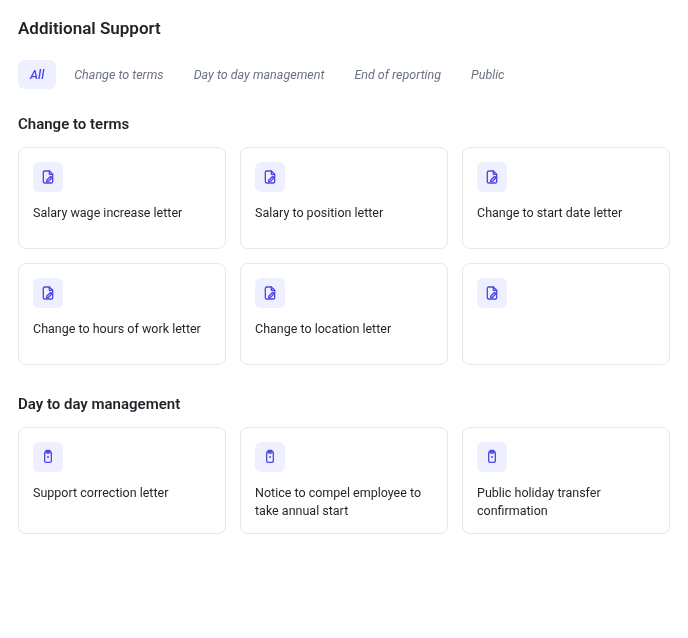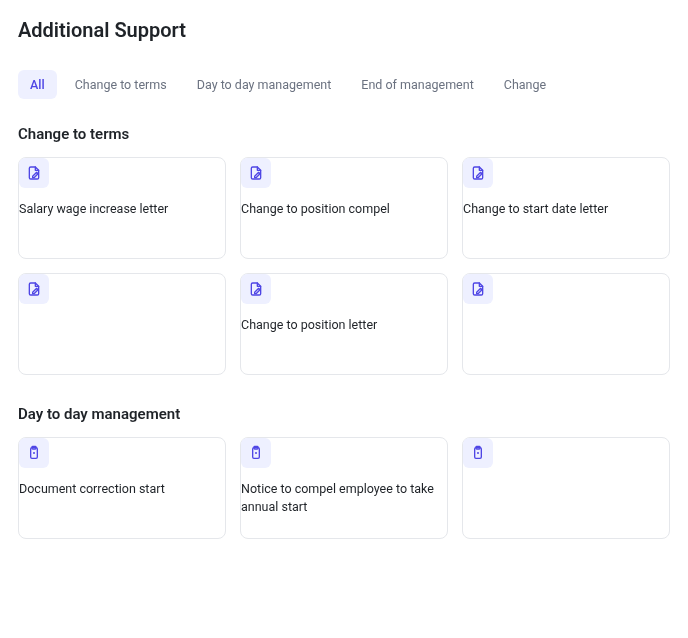--- a/index.html
+++ b/index.html
@@ -4,29 +4,30 @@
 <style>
   * { box-sizing: border-box; margin: 0; padding: 0; }
   body {
     font-family: -apple-system, BlinkMacSystemFont, "Segoe UI", Roboto, Arial, sans-serif;
     background: #ffffff;
     color: #1f2328;
     width: 688px;
     padding: 18px 18px 0 18px;
   }
   .page-title {
-    font-size: 20px;
+    font-size: 17px;
     font-weight: 600;
-    margin-bottom: 28px;
+    margin-bottom: 22px;
   }
   .tabs {
     display: flex;
     gap: 6px;
     margin-bottom: 26px;
     flex-wrap: wrap;
+    font-style: italic;
   }
   .tab {
     font-size: 12.5px;
     color: #6b7280;
     padding: 7px 12px;
     border-radius: 6px;
     cursor: pointer;
     white-space: nowrap;
   }
   .tab.active {
@@ -42,20 +43,21 @@
   }
   .card-grid {
     display: grid;
     grid-template-columns: repeat(3, 1fr);
     gap: 14px;
     margin-bottom: 30px;
   }
   .card {
     border: 1px solid #e5e7eb;
     border-radius: 8px;
+    padding: 14px;
     min-height: 102px;
     cursor: pointer;
     background: #fff;
   }
   .icon-wrap {
     width: 30px;
     height: 30px;
     border-radius: 6px;
     background: #eef0ff;
     display: flex;
@@ -80,22 +82,22 @@
 </style>
 </head>
 <body>
 
 <h1 class="page-title">Additional Support</h1>
 
 <div class="tabs" id="tabs-container">
     <div class="tab active">All</div>
     <div class="tab">Change to terms</div>
     <div class="tab">Day to day management</div>
-    <div class="tab">End of management</div>
-    <div class="tab">Change</div>
+    <div class="tab">End of reporting</div>
+    <div class="tab">Public</div>
   </div>
 
 <div id="sections-container">
     <h2 class="section-heading">Change to terms</h2>
     <div class="card-grid">
       <div class="card">
         <div class="icon-wrap">
           <svg viewBox="0 0 24 24">
             <path d="M14 3H7a2 2 0 0 0-2 2v14a2 2 0 0 0 2 2h10a2 2 0 0 0 2-2V8l-5-5z"></path>
             <path d="M14 3v5h5"></path>
@@ -105,50 +107,51 @@
         <div class="card-title">Salary wage increase letter</div>
       </div>
       <div class="card">
         <div class="icon-wrap">
           <svg viewBox="0 0 24 24">
             <path d="M14 3H7a2 2 0 0 0-2 2v14a2 2 0 0 0 2 2h10a2 2 0 0 0 2-2V8l-5-5z"></path>
             <path d="M14 3v5h5"></path>
             <path d="M10 17l6-6 2 2-6 6H10v-2z"></path>
           </svg>
         </div>
-        <div class="card-title">Change to position compel</div>
+        <div class="card-title">Salary to position letter</div>
       </div>
       <div class="card">
         <div class="icon-wrap">
           <svg viewBox="0 0 24 24">
             <path d="M14 3H7a2 2 0 0 0-2 2v14a2 2 0 0 0 2 2h10a2 2 0 0 0 2-2V8l-5-5z"></path>
             <path d="M14 3v5h5"></path>
             <path d="M10 17l6-6 2 2-6 6H10v-2z"></path>
           </svg>
         </div>
         <div class="card-title">Change to start date letter</div>
       </div>
       <div class="card">
         <div class="icon-wrap">
           <svg viewBox="0 0 24 24">
             <path d="M14 3H7a2 2 0 0 0-2 2v14a2 2 0 0 0 2 2h10a2 2 0 0 0 2-2V8l-5-5z"></path>
             <path d="M14 3v5h5"></path>
             <path d="M10 17l6-6 2 2-6 6H10v-2z"></path>
           </svg>
         </div>
+        <div class="card-title">Change to hours of work letter</div>
       </div>
       <div class="card">
         <div class="icon-wrap">
           <svg viewBox="0 0 24 24">
             <path d="M14 3H7a2 2 0 0 0-2 2v14a2 2 0 0 0 2 2h10a2 2 0 0 0 2-2V8l-5-5z"></path>
             <path d="M14 3v5h5"></path>
             <path d="M10 17l6-6 2 2-6 6H10v-2z"></path>
           </svg>
         </div>
-        <div class="card-title">Change to position letter</div>
+        <div class="card-title">Change to location letter</div>
       </div>
       <div class="card">
         <div class="icon-wrap">
           <svg viewBox="0 0 24 24">
             <path d="M14 3H7a2 2 0 0 0-2 2v14a2 2 0 0 0 2 2h10a2 2 0 0 0 2-2V8l-5-5z"></path>
             <path d="M14 3v5h5"></path>
             <path d="M10 17l6-6 2 2-6 6H10v-2z"></path>
           </svg>
         </div>
       </div>
@@ -156,35 +159,36 @@
     <h2 class="section-heading">Day to day management</h2>
     <div class="card-grid">
       <div class="card">
         <div class="icon-wrap">
           <svg viewBox="0 0 24 24">
             <rect x="7" y="4" width="10" height="16" rx="2"></rect>
             <rect x="9" y="2" width="6" height="4" rx="1"></rect>
             <circle cx="12" cy="12" r="1.5" fill="#4f46e5" stroke="none"></circle>
           </svg>
         </div>
-        <div class="card-title">Document correction start</div>
+        <div class="card-title">Support correction letter</div>
       </div>
       <div class="card">
         <div class="icon-wrap">
           <svg viewBox="0 0 24 24">
             <rect x="7" y="4" width="10" height="16" rx="2"></rect>
             <rect x="9" y="2" width="6" height="4" rx="1"></rect>
             <circle cx="12" cy="12" r="1.5" fill="#4f46e5" stroke="none"></circle>
           </svg>
         </div>
         <div class="card-title">Notice to compel employee to take annual start</div>
       </div>
       <div class="card">
         <div class="icon-wrap">
           <svg viewBox="0 0 24 24">
             <rect x="7" y="4" width="10" height="16" rx="2"></rect>
             <rect x="9" y="2" width="6" height="4" rx="1"></rect>
             <circle cx="12" cy="12" r="1.5" fill="#4f46e5" stroke="none"></circle>
           </svg>
         </div>
+        <div class="card-title">Public holiday transfer confirmation</div>
       </div>
     </div>
   </div>
 
 </body></html>

